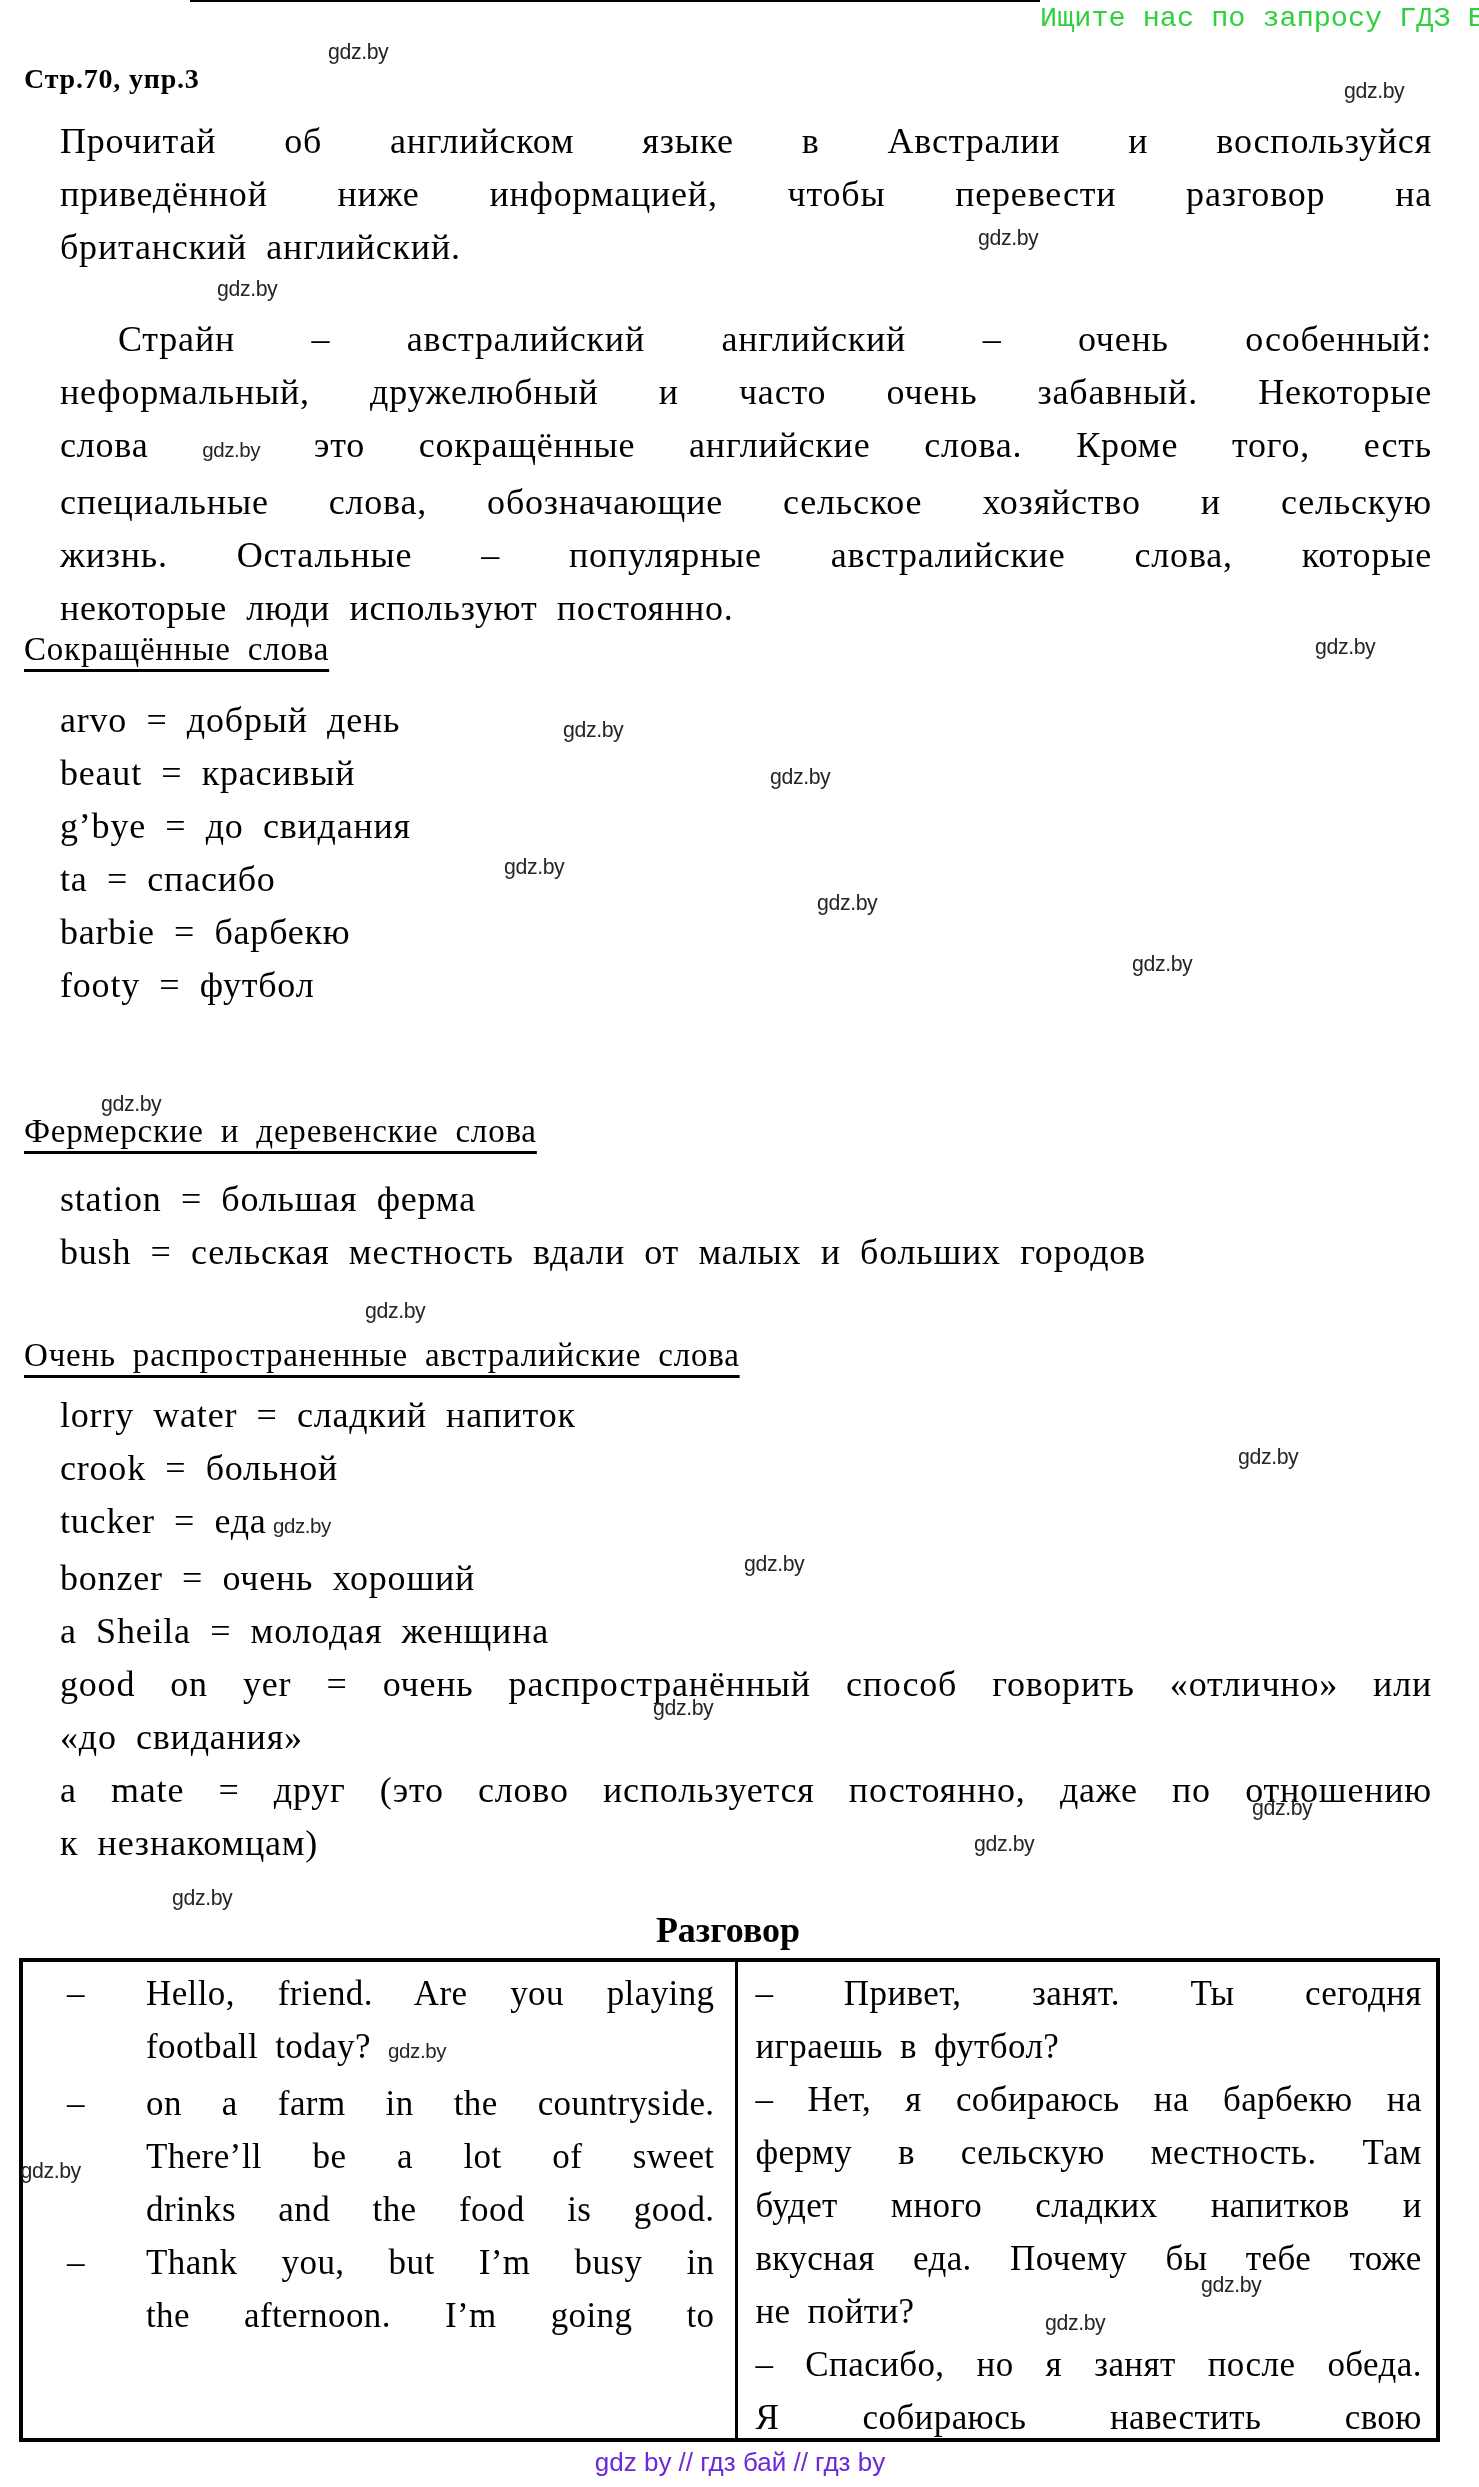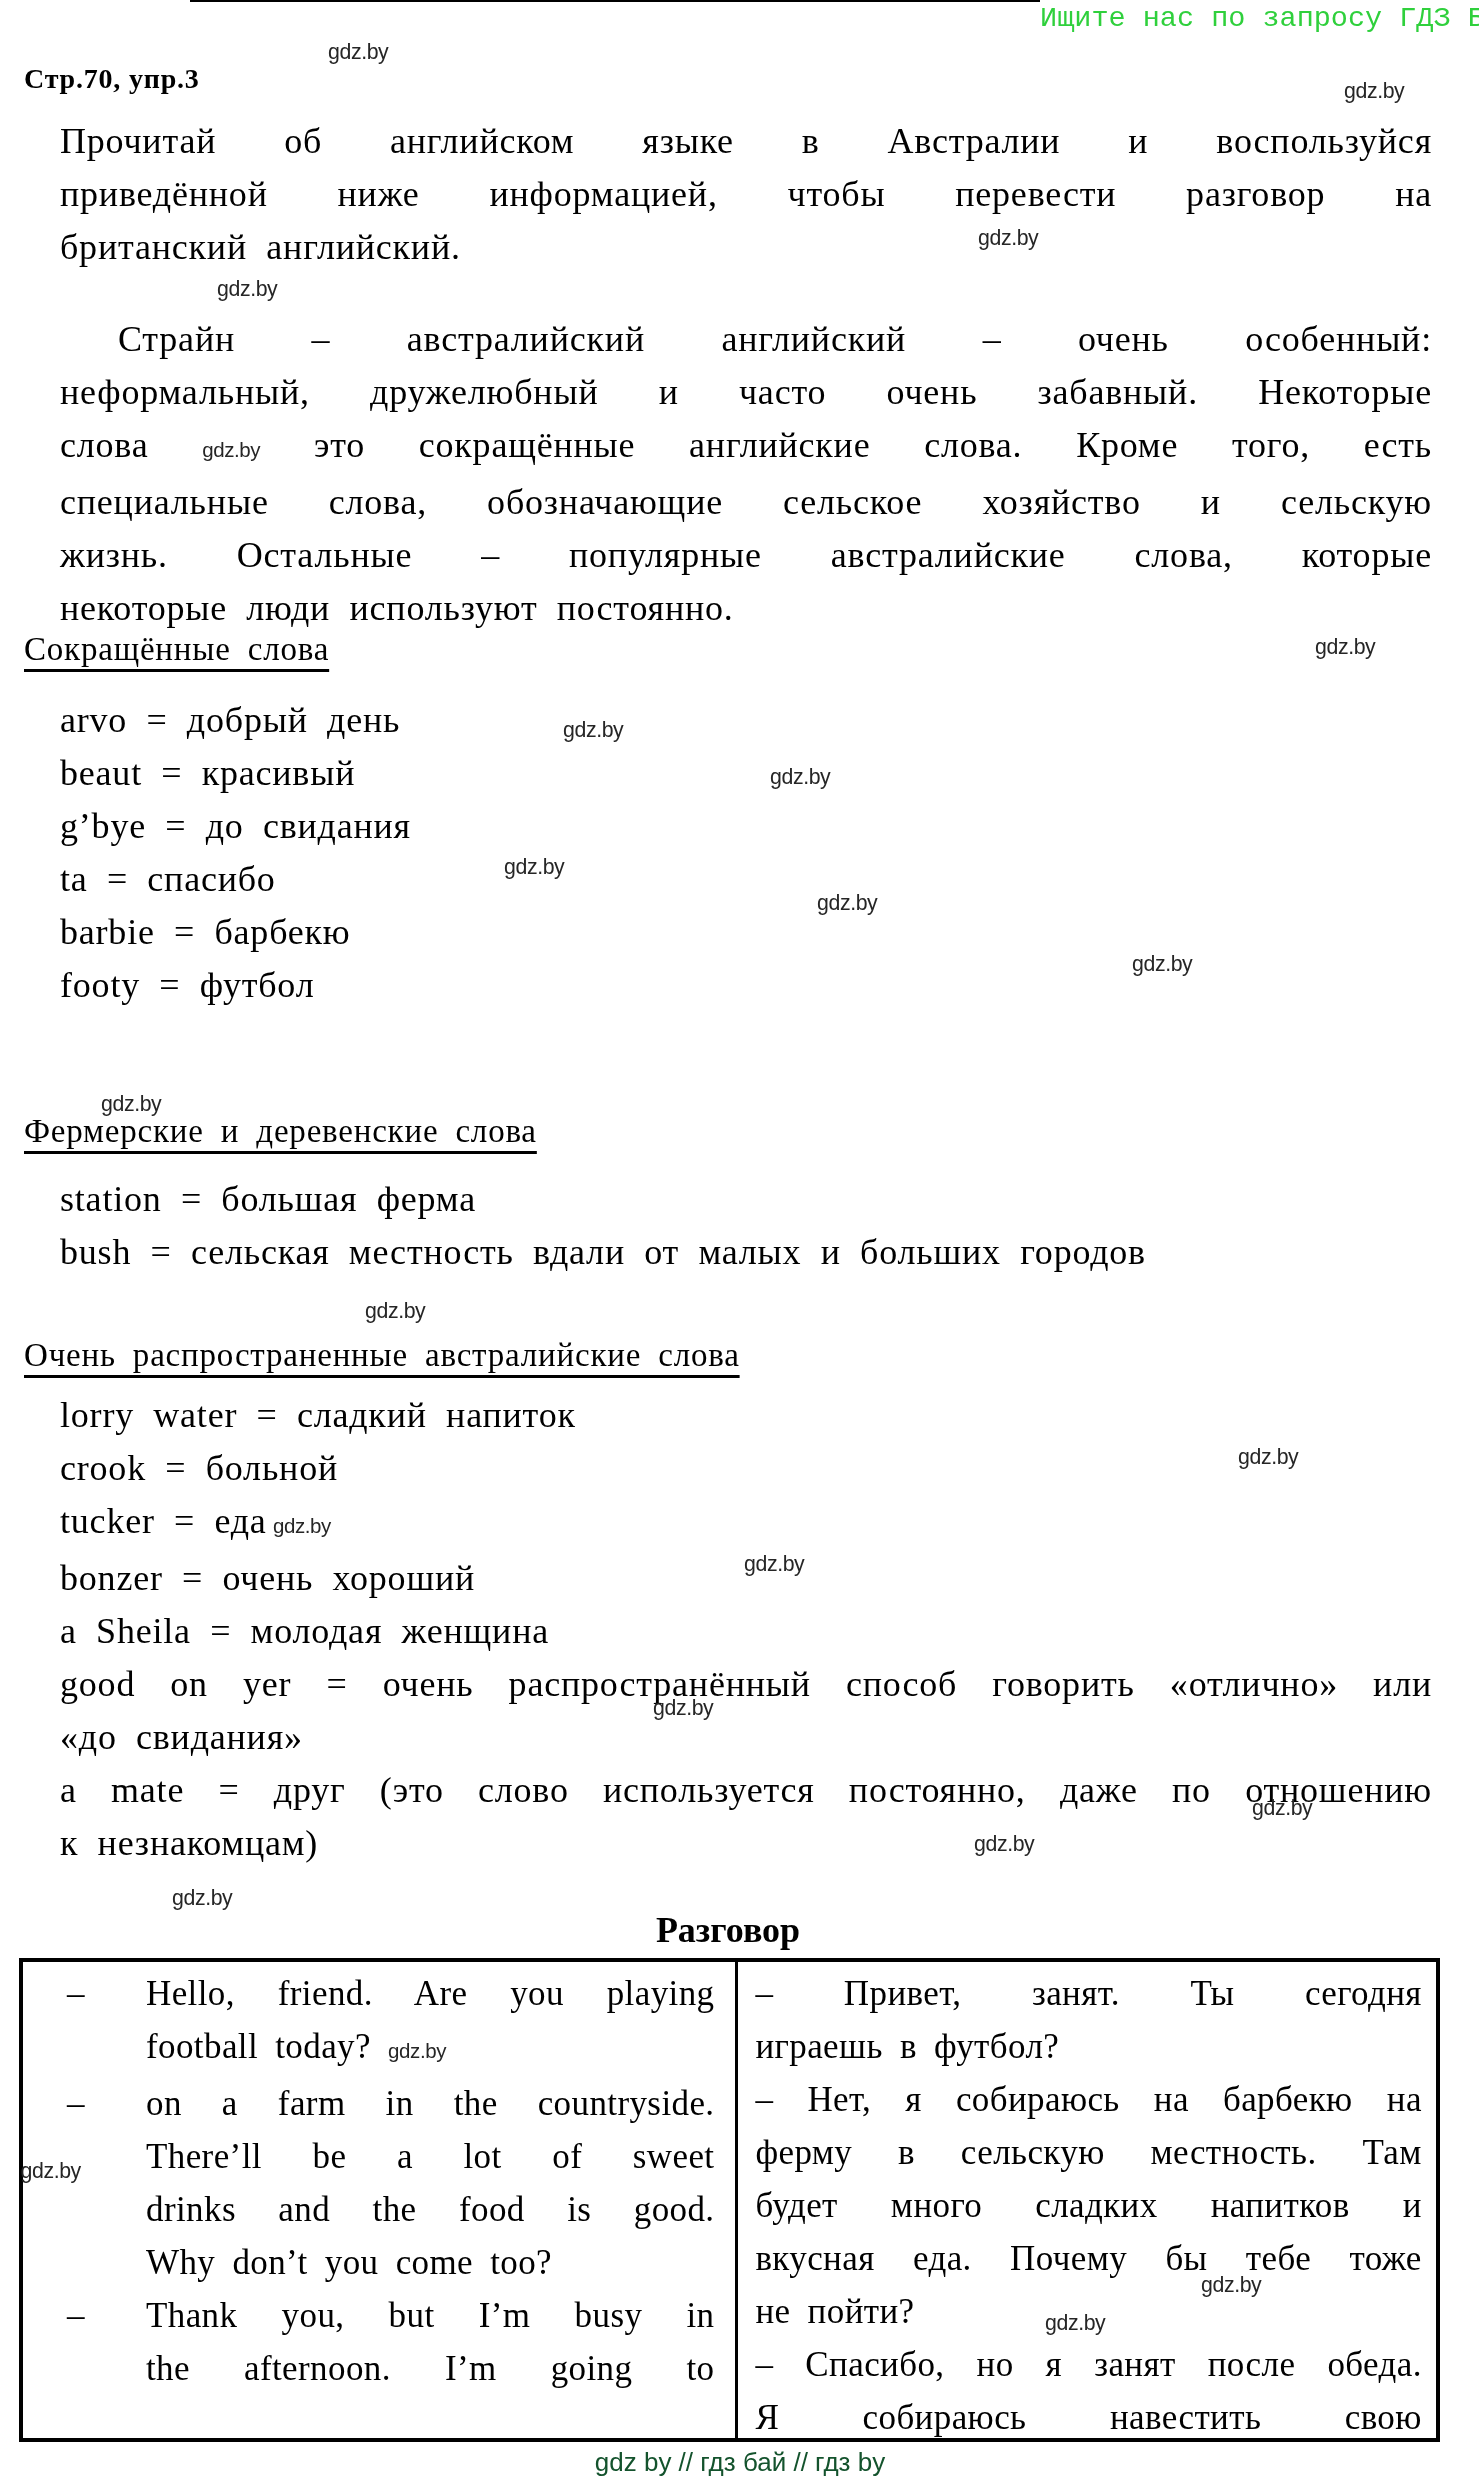--- a/index.html
+++ b/index.html
@@ -7,21 +7,21 @@
     width:1480px;height:2487px;position:relative;background:#ffffff;
     font-family:"Liberation Serif", serif;color:#000;overflow:hidden;
   }
   .scanline{position:absolute;top:0;left:190px;width:850px;height:2.4px;background:#000;}
   .promo{
     position:absolute;top:1.6px;left:0;width:100%;text-align:right;
     font-family:Liberation Mono, monospace;font-size:28.5px;color:#2fd03c;margin-left:39px;
   }
   .footer{
     position:absolute;top:2447px;left:0;width:100%;text-align:center;
-    font-family:"Liberation Sans", sans-serif;font-size:26px;color:#14532d;
+    font-family:"Liberation Sans", sans-serif;font-size:26px;color:#6d28d9;
   }
   .wm{
     position:absolute;font-family:"Liberation Sans", sans-serif;
     font-size:21.3px;color:#262626;letter-spacing:-0.4px;white-space:nowrap;z-index:5;
   }
   .wm-in{
     font-family:"Liberation Sans", sans-serif;font-size:20.5px;color:#262626;
     letter-spacing:-0.4px;word-spacing:normal;
   }
   .title{
@@ -149,21 +149,20 @@
     <div class="en">
       <span>football today?</span>
       <span class="wm-in">gdz.by</span>
     </div>
     <div class="en j">
       <span class="dash">–</span>
     </div>
     <div class="en j">on a farm in the countryside.</div>
     <div class="en j">There’ll be a lot of sweet</div>
     <div class="en j">drinks and the food is good.</div>
-    <div class="en">Why don’t you come too?</div>
     <div class="en j">
       <span class="dash">–</span><span>Thank you, but I’m busy in</span>
     </div>
     <div class="en j">the afternoon. I’m going to</div>
   </div>
   <div class="cell cell-ru">
     <div class="ru j">– Привет, занят. Ты сегодня</div>
     <div class="ru">играешь в футбол?</div>
     <div class="ru j">– Нет, я собираюсь на барбекю на</div>
     <div class="ru j">ферму в сельскую местность. Там</div>

